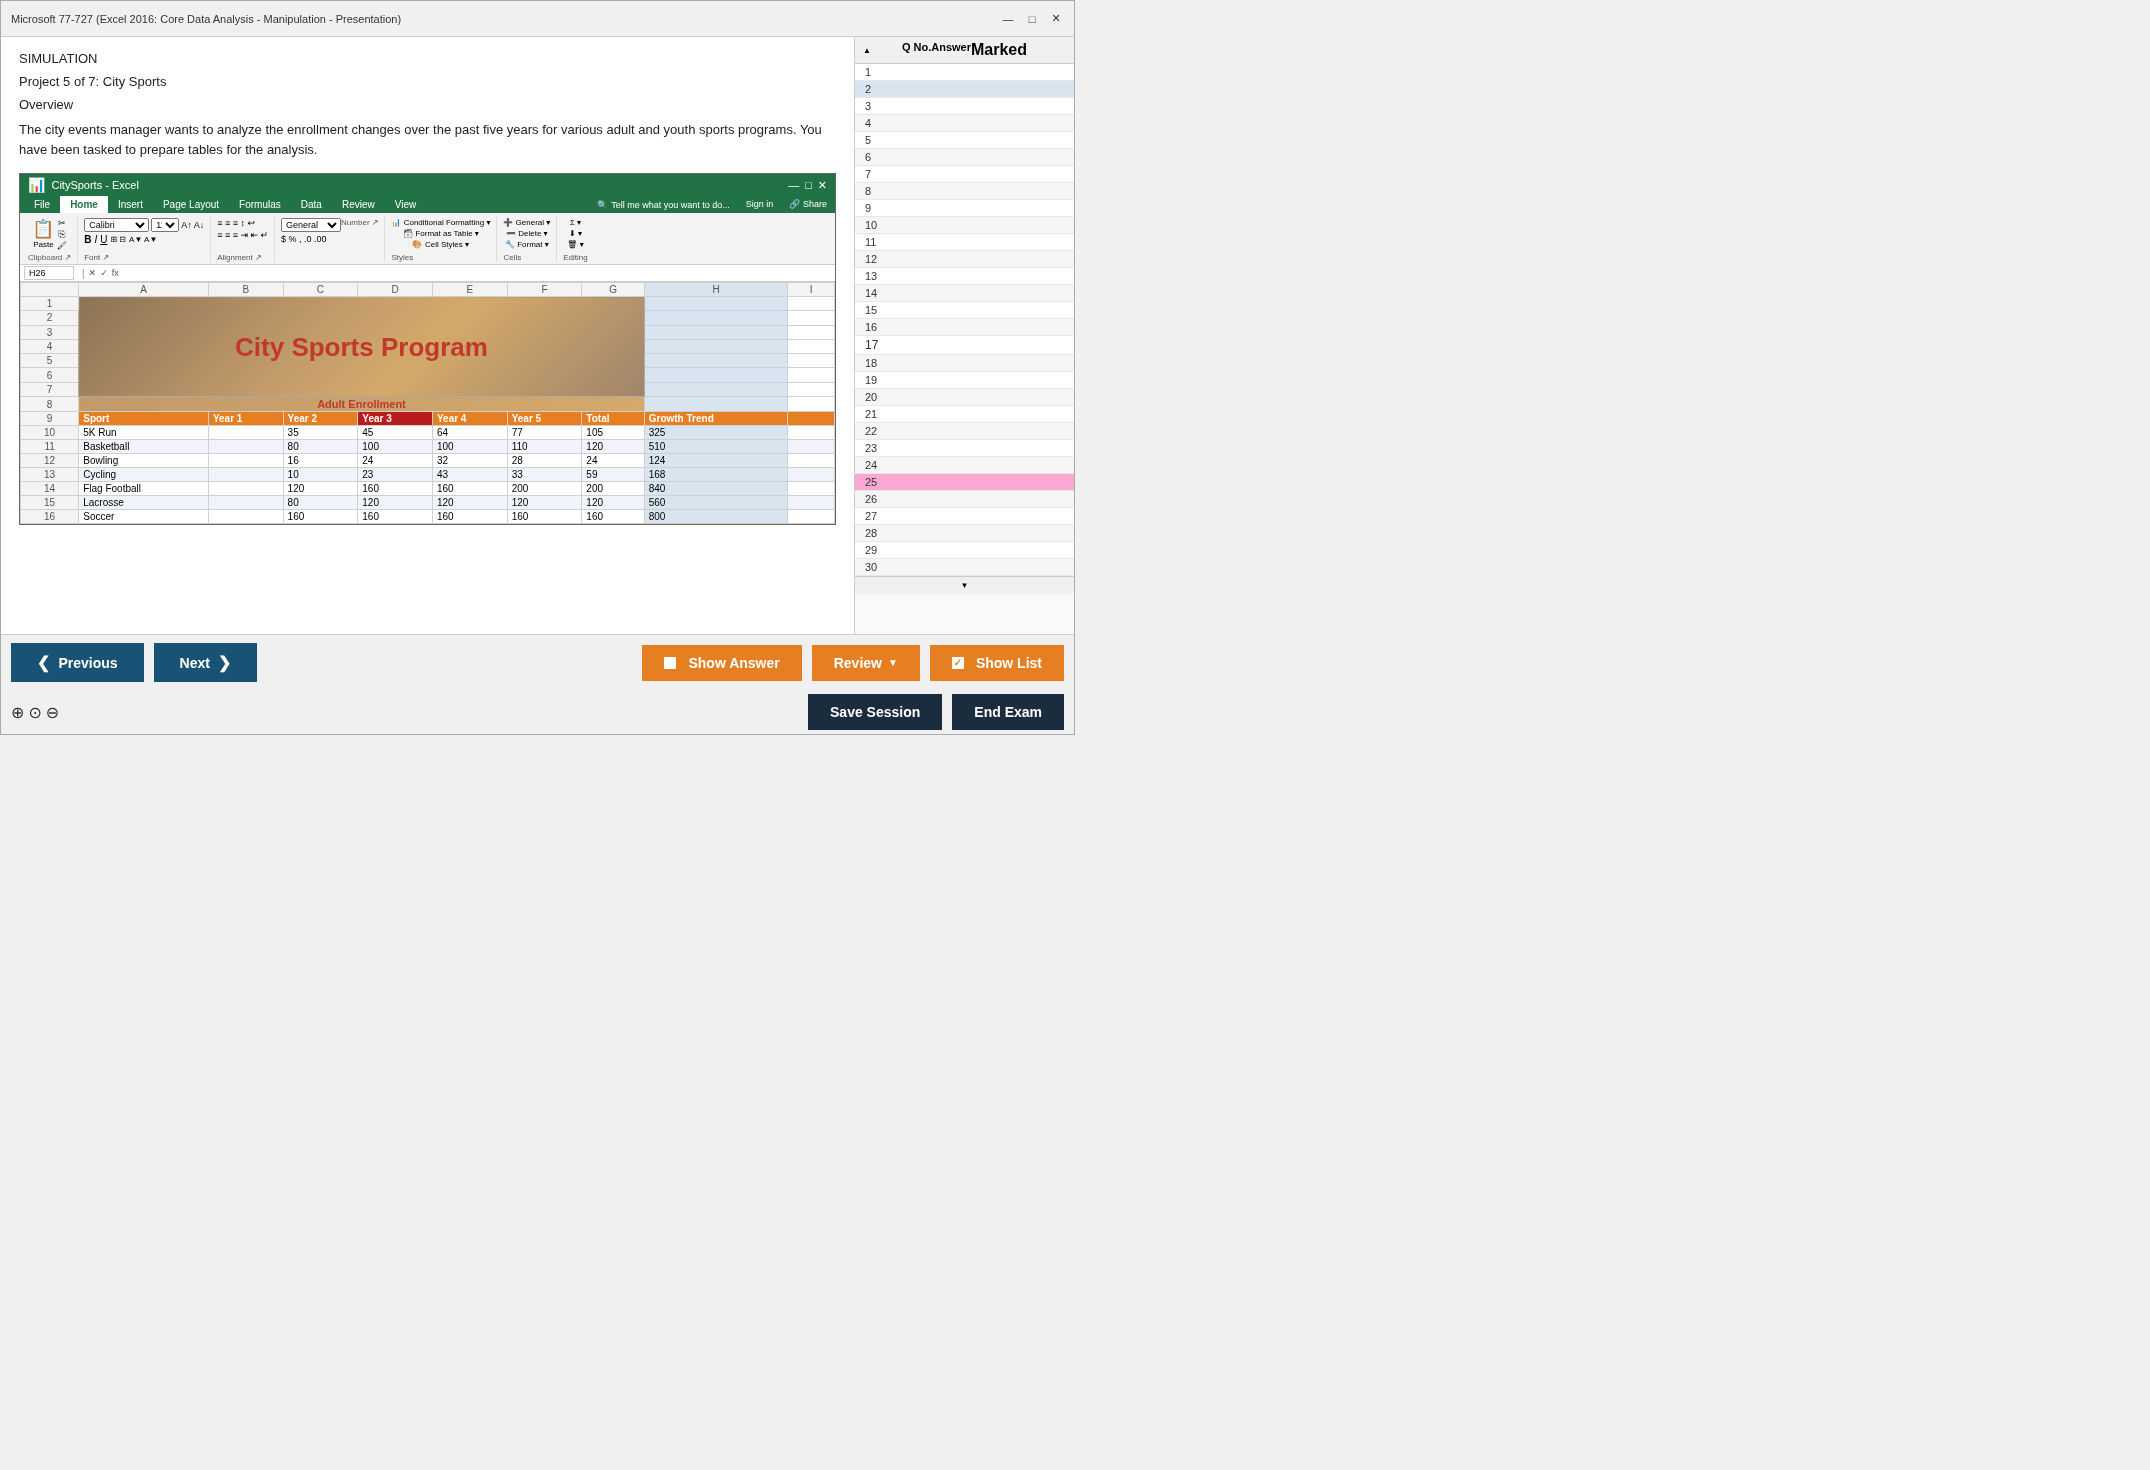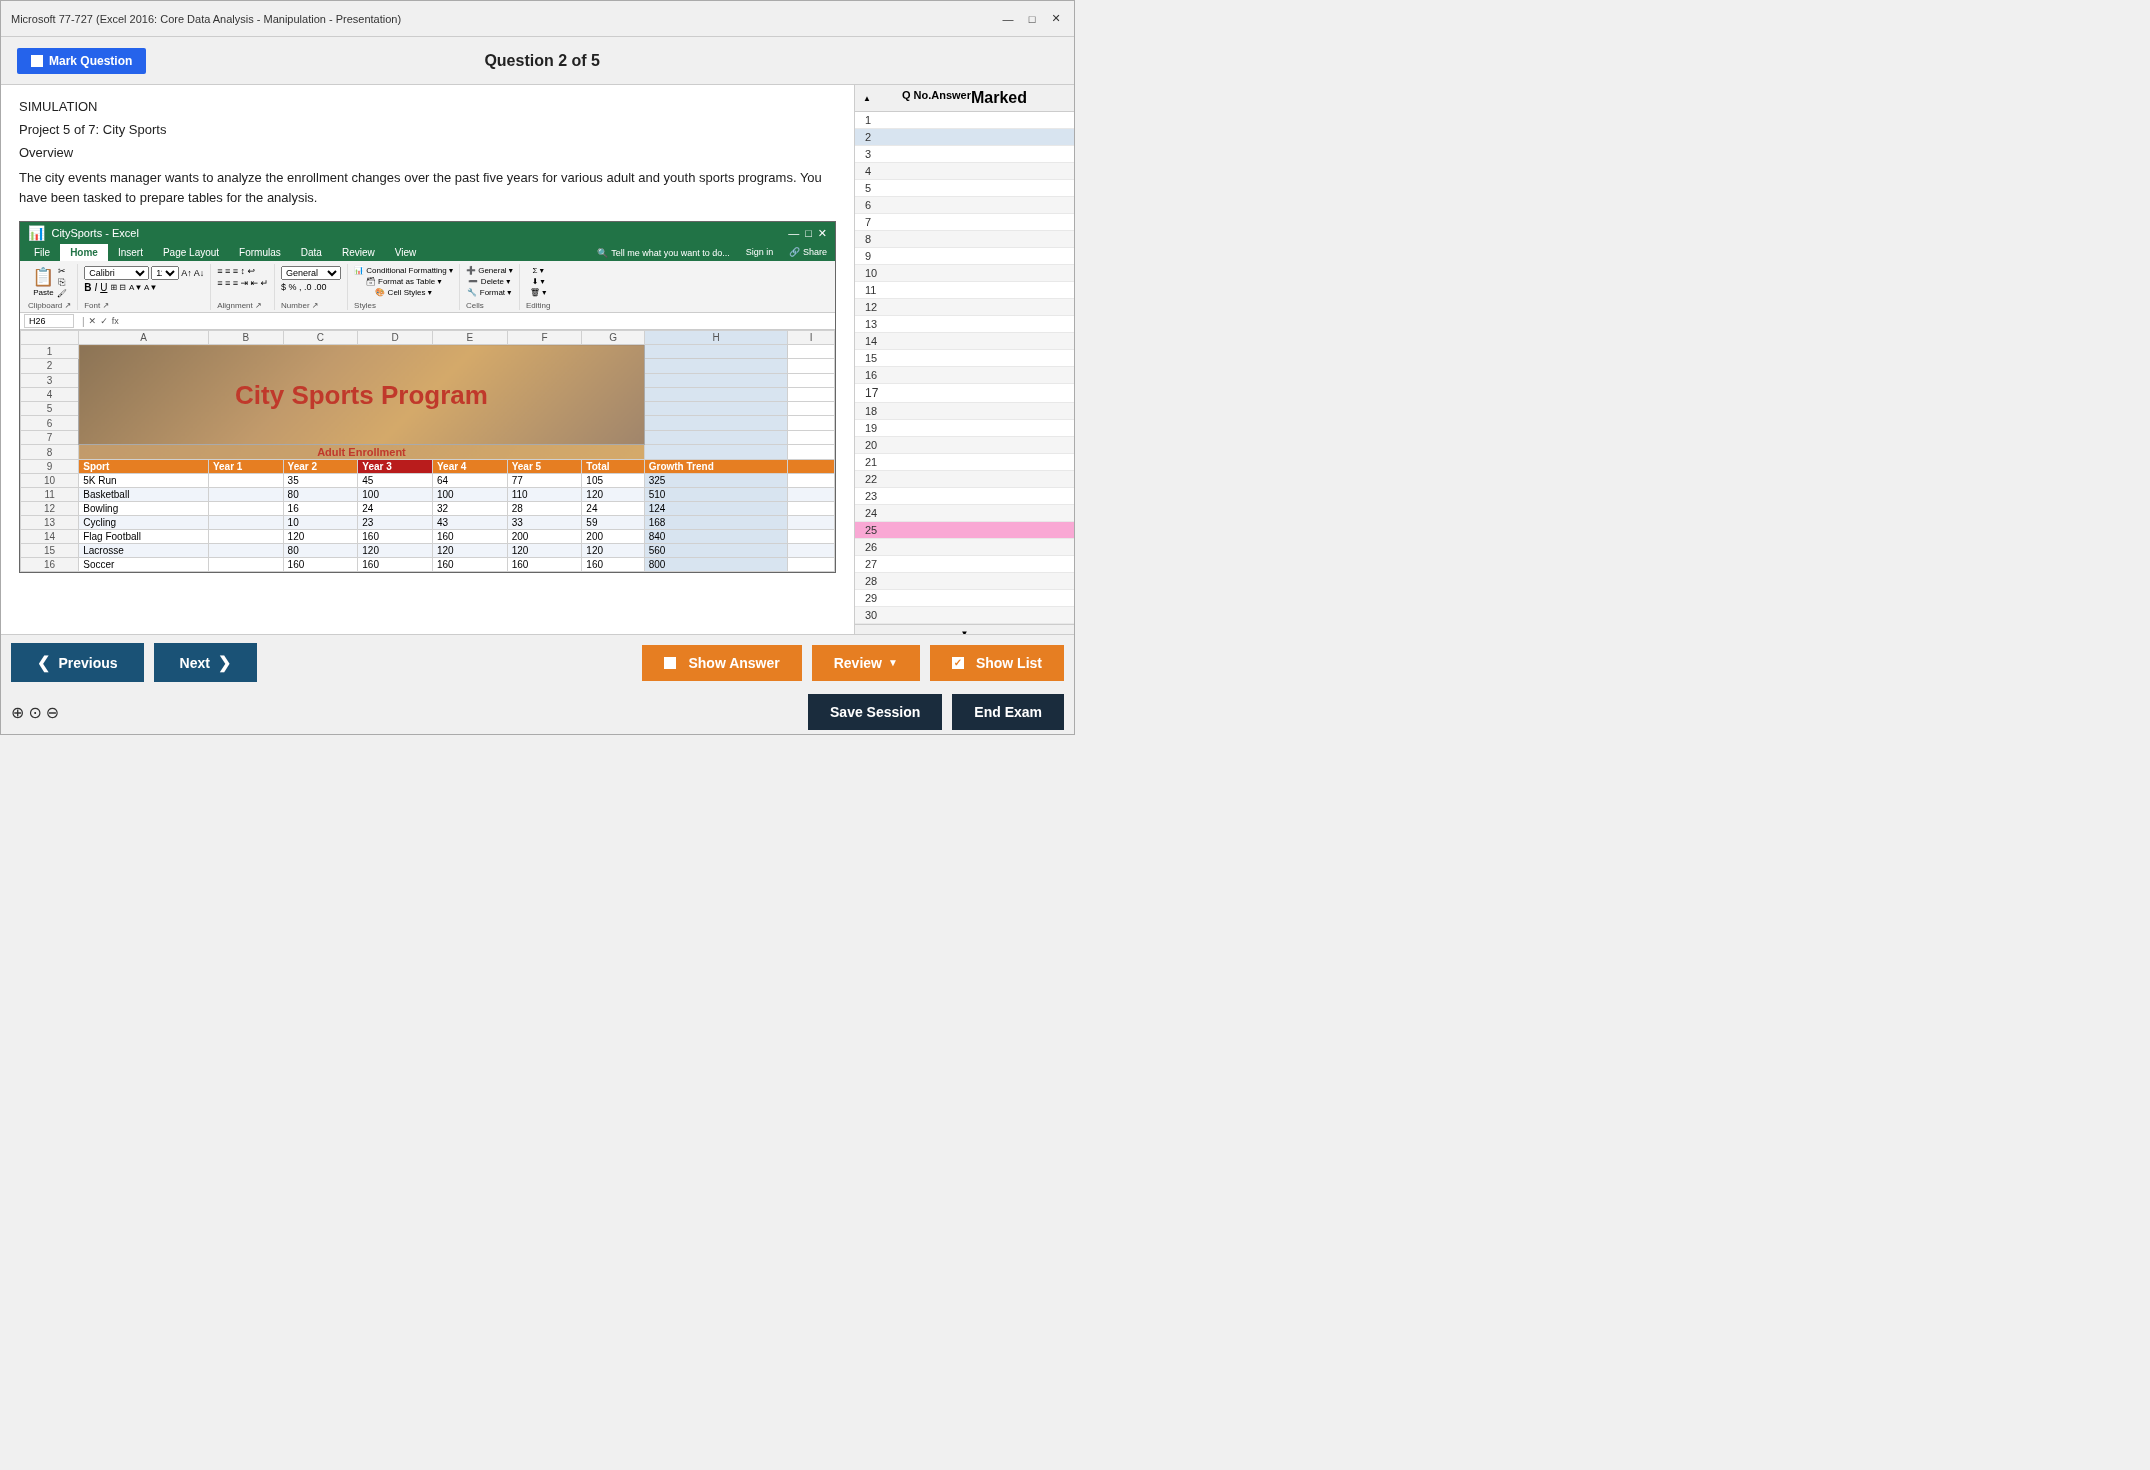--- a/index.html
+++ b/index.html
@@ -86,28 +86,20 @@
 
   <div class="titlebar">
     <span class="titlebar-title">Microsoft 77-727 (Excel 2016: Core Data Analysis - Manipulation - Presentation)</span>
     <div class="titlebar-controls">
       <button class="titlebar-btn">—</button>
       <button class="titlebar-btn">□</button>
       <button class="titlebar-btn">✕</button>
     </div>
   </div>
 
-  <div class="header">
-    <button class="mark-question-btn">
-      <span class="mark-icon" style="width:12px;height:12px;background:#fff;display:inline-block;"></span>
-      <span>Mark Question</span>
-    </button>
-    <span class="question-title">Question 2 of 5</span>
-    <div style="width:120px;"></div>
-  </div>
 
   <div class="main">
 
     <div class="content">
       <div class="simulation-label">SIMULATION</div>
       <div class="project-title">Project 5 of 7: City Sports</div>
       <div class="overview">Overview</div>
       <div class="description">The city events manager wants to analyze the enrollment changes over the past five years for various adult and youth sports programs. You have been tasked to prepare tables for the analysis.</div>
 
       <div class="excel-window">
@@ -176,21 +168,21 @@
           </div>
 
           <div style="display:flex;flex-direction:column;border-right:1px solid #ddd;padding:2px 6px 0 2px;min-height:46px;justify-content:space-between;">
             <div style="display:flex;flex-direction:column;gap:2px;">
               <div style="display:flex;gap:2px;font-size:9px;">≡ ≡ ≡ ↕ ↩</div>
               <div style="display:flex;gap:2px;font-size:9px;">≡ ≡ ≡ ⇥ ⇤ ↵</div>
             </div>
             <span style="font-size:8px;color:#555;">Alignment ↗</span>
           </div>
 
-          <div style="display:flex;flex-direction:column;border-right:1px solid #ddd;padding:2px 6px 0 2px;min-height:46px;justify-content:space-between;">
+          <div style="display:flex;flex-direction:row;border-right:1px solid #ddd;padding:2px 6px 0 2px;min-height:46px;justify-content:space-between;">
             <div style="display:flex;flex-direction:column;gap:2px;">
               <select style="font-size:9px;width:60px;"><option>General</option></select>
               <div style="display:flex;gap:2px;font-size:9px;">$ % , .0 .00</div>
             </div>
             <span style="font-size:8px;color:#555;">Number ↗</span>
           </div>
 
           <div style="display:flex;flex-direction:column;border-right:1px solid #ddd;padding:2px 6px 0 2px;min-height:46px;justify-content:space-between;">
             <div style="display:flex;flex-direction:column;gap:2px;">
               <button style="background:none;border:none;font-size:8px;cursor:pointer;white-space:nowrap;">📊 Conditional Formatting ▾</button>

